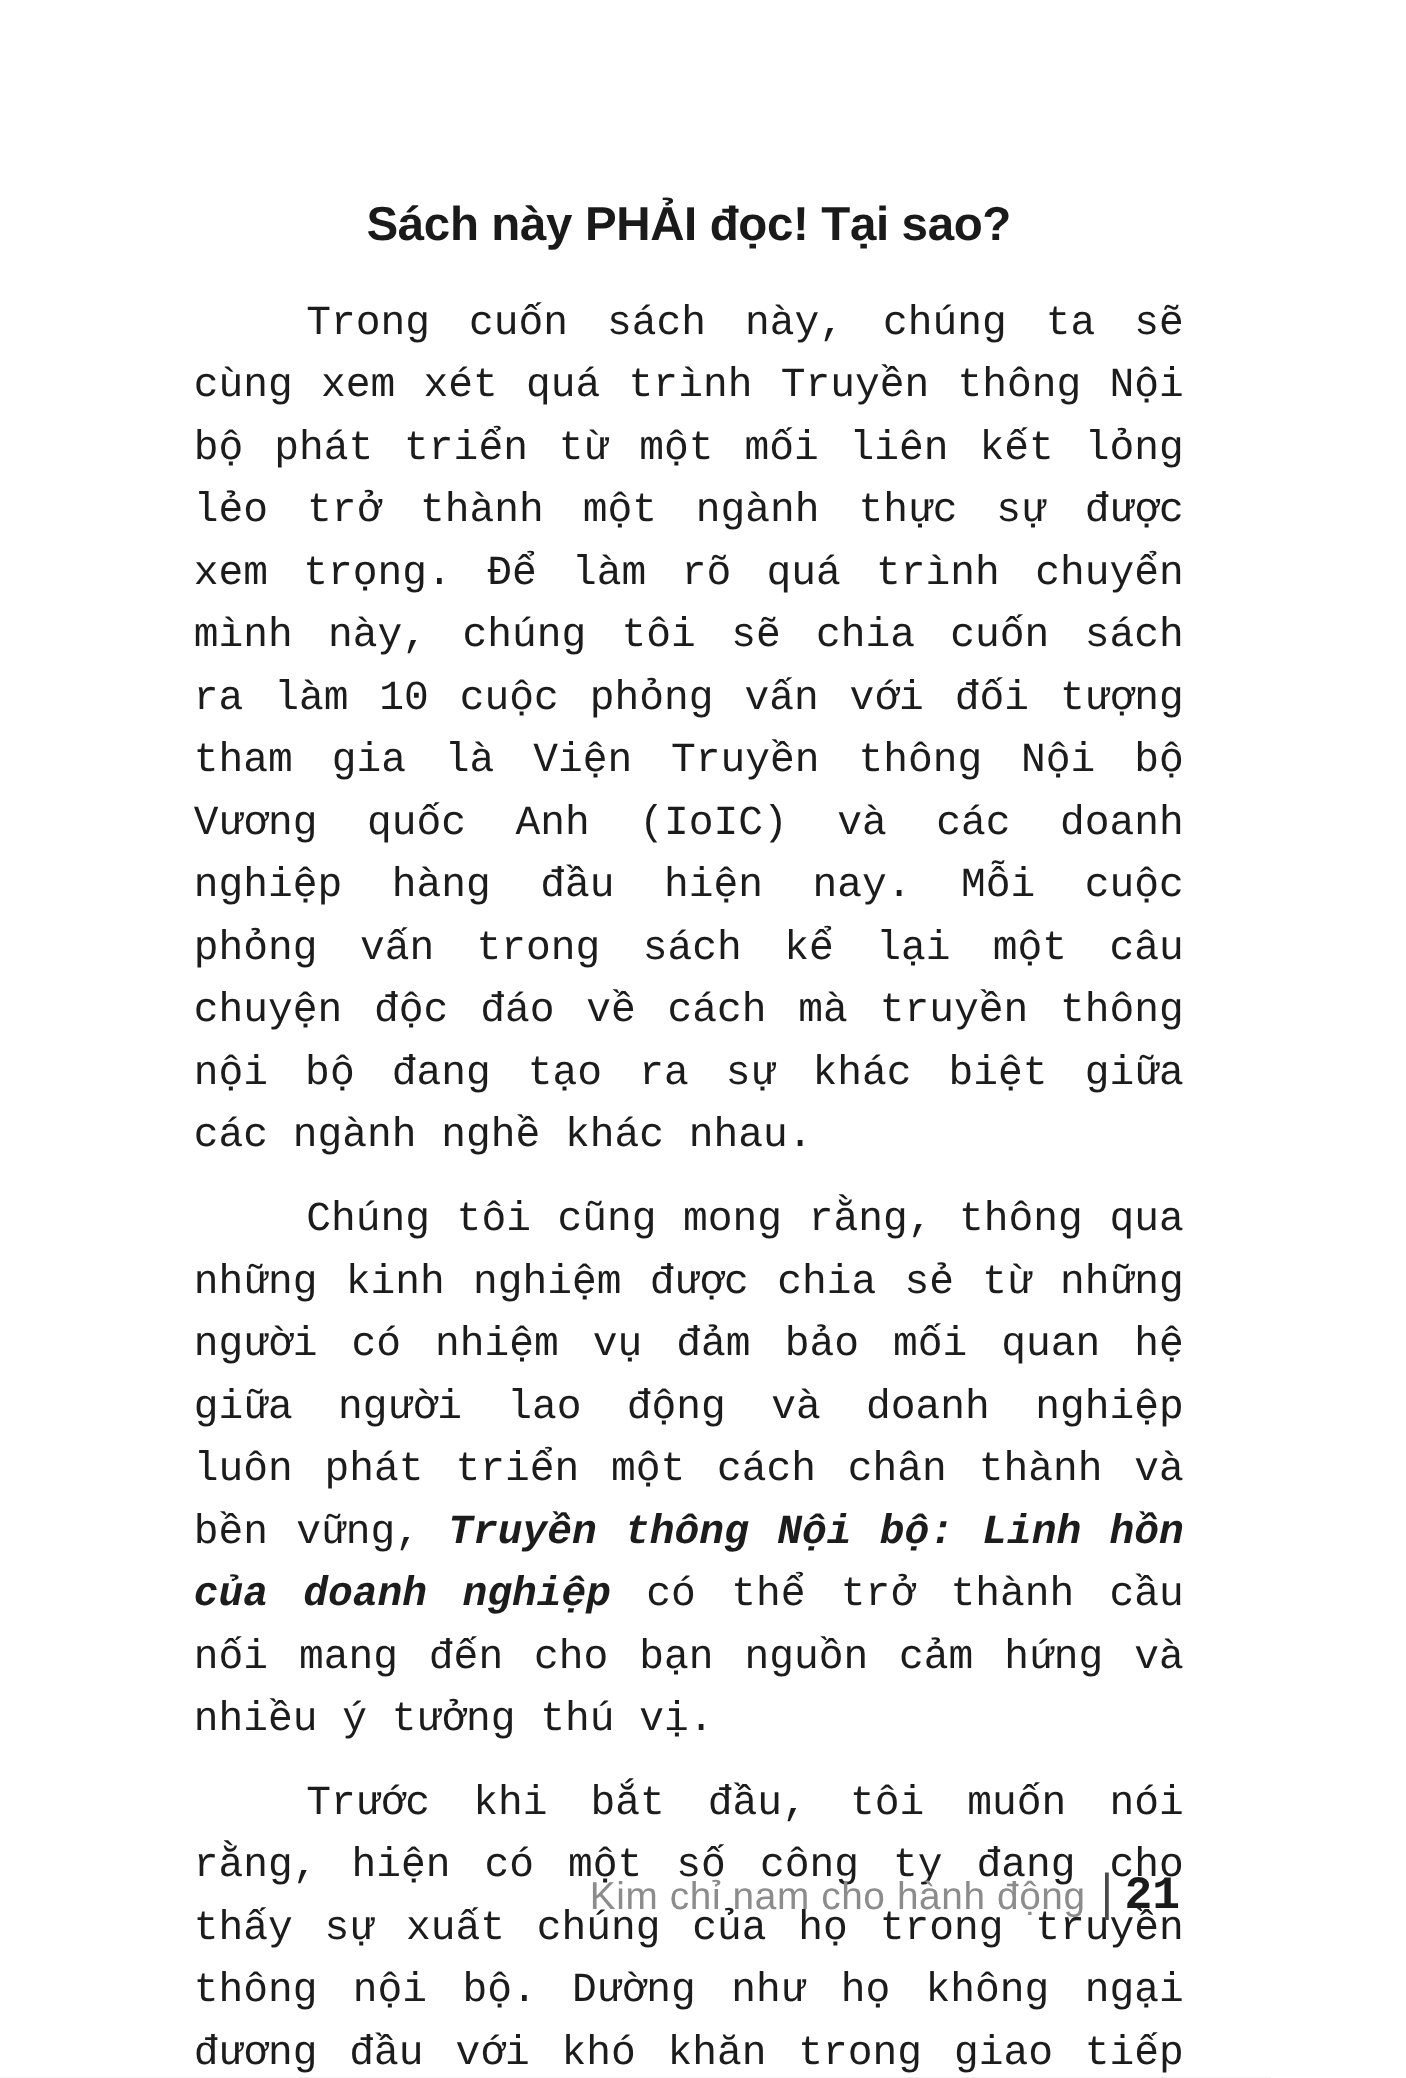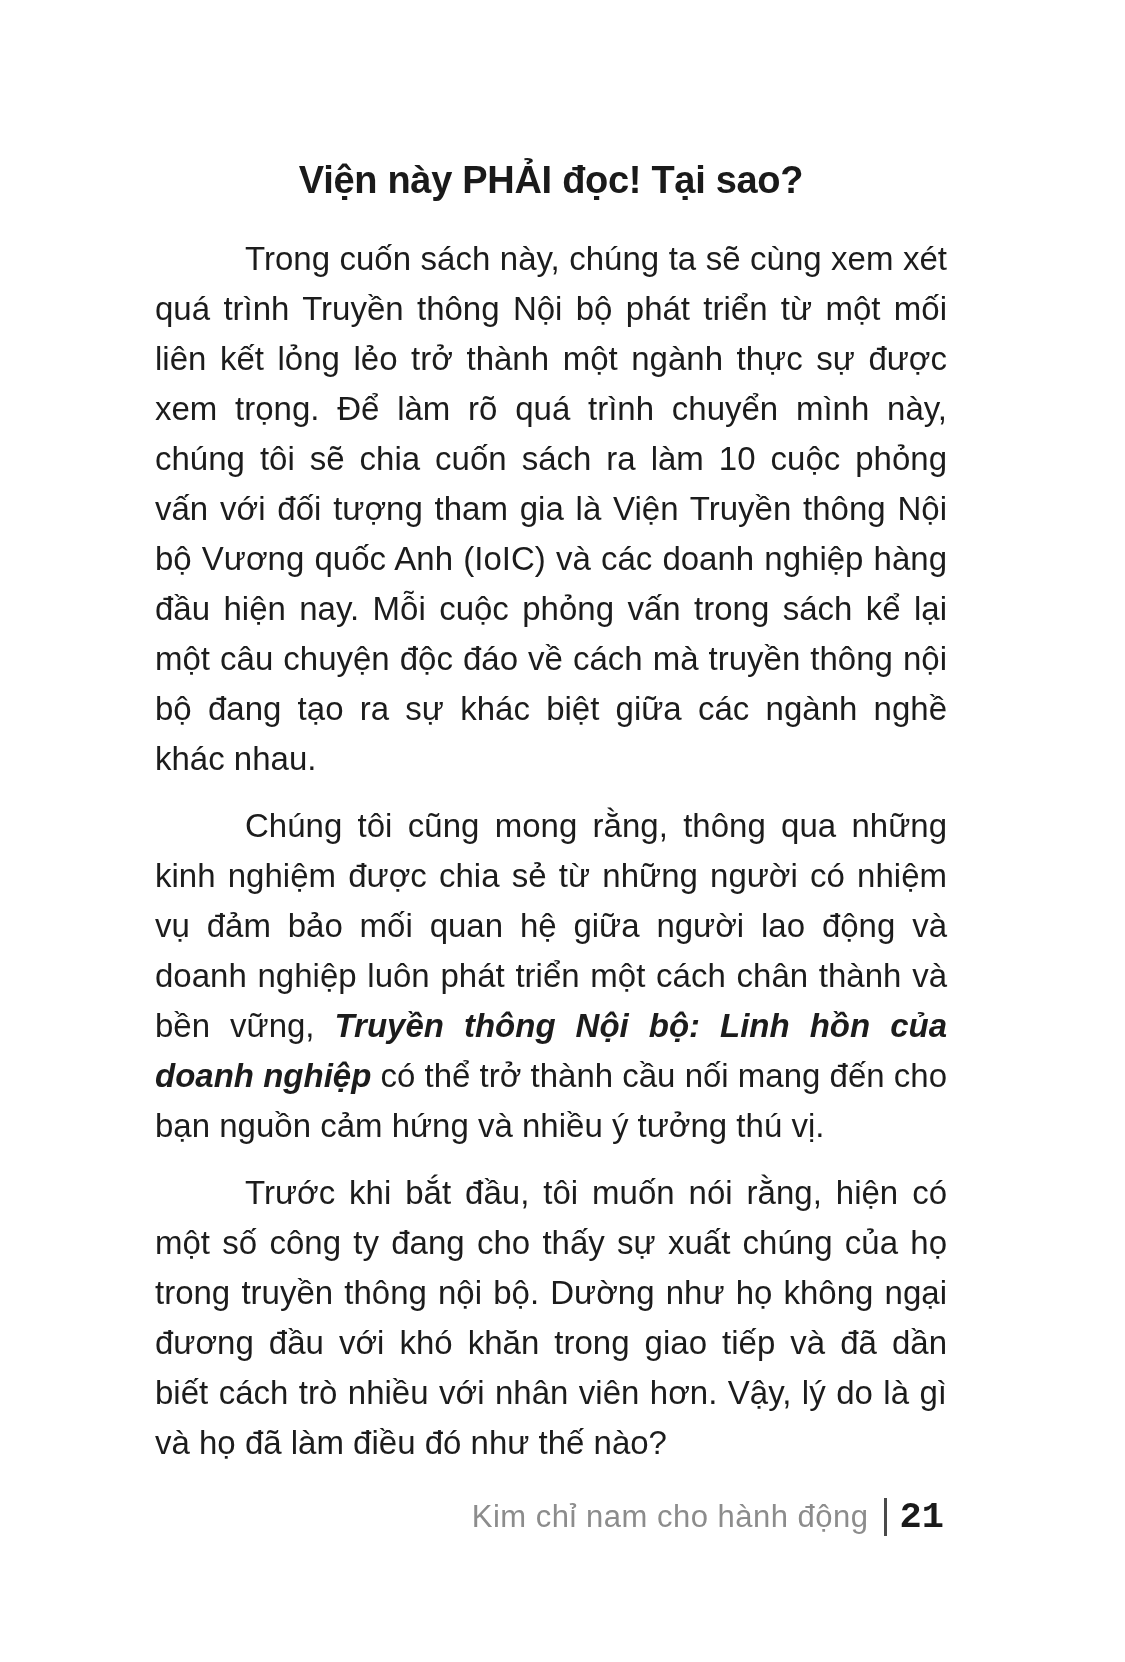--- a/index.html
+++ b/index.html
@@ -27,21 +27,21 @@
     margin: 0 0 30px 0;
     font-size: 38px;
     line-height: 48px;
     letter-spacing: -0.3px;
   }
   .heading2 {
     font-size: 37px;
     margin: 32px 0 35px 0;
   }
   .body-para {
-    font-family: Liberation Sans, sans-serif;
+    font-family: Liberation Mono, monospace;
     font-size: 33px;
     line-height: 50px;
     color: var(--body-text, #1c1c1c);
     text-align: justify;
     text-indent: 90px;
     margin: 3px 0 17px 0;
   }
   .book-title {
     font-weight: 700;
     font-style: italic;
@@ -75,21 +75,21 @@
     color: var(--page-number, #1a1a1a);
     line-height: 44px;
   }
 </style>
 </head>
 <body>
 
 <div class="page">
   <main class="content">
 
-    <h1 class="heading">Viện này PHẢI đọc! Tại sao?</h1>
+    <h1 class="heading">Sách này PHẢI đọc! Tại sao?</h1>
 
     <p class="body-para">Trong cuốn sách này, chúng ta sẽ cùng xem xét quá trình Truyền thông Nội bộ phát triển từ một mối liên kết lỏng lẻo trở thành một ngành thực sự được xem trọng. Để làm rõ quá trình chuyển mình này, chúng tôi sẽ chia cuốn sách ra làm 10 cuộc phỏng vấn với đối tượng tham gia là Viện Truyền thông Nội bộ Vương quốc Anh (IoIC) và các doanh nghiệp hàng đầu hiện nay. Mỗi cuộc phỏng vấn trong sách kể lại một câu chuyện độc đáo về cách mà truyền thông nội bộ đang tạo ra sự khác biệt giữa các ngành nghề khác nhau.</p>
 
     <p class="body-para"><span>Chúng tôi cũng mong rằng, thông qua những kinh nghiệm được chia sẻ từ những người có nhiệm vụ đảm bảo mối quan hệ giữa người lao động và doanh nghiệp luôn phát triển một cách chân thành và bền vững, </span><em class="book-title">Truyền thông Nội bộ: Linh hồn của doanh nghiệp</em><span> có thể trở thành cầu nối mang đến cho bạn nguồn cảm hứng và nhiều ý tưởng thú vị.</span></p>
 
 
     <p class="body-para">Trước khi bắt đầu, tôi muốn nói rằng, hiện có một số công ty đang cho thấy sự xuất chúng của họ trong truyền thông nội bộ. Dường như họ không ngại đương đầu với khó khăn trong giao tiếp và đã dần biết cách trò nhiều với nhân viên hơn. Vậy, lý do là gì và họ đã làm điều đó như thế nào?</p>
 
   </main>
 

